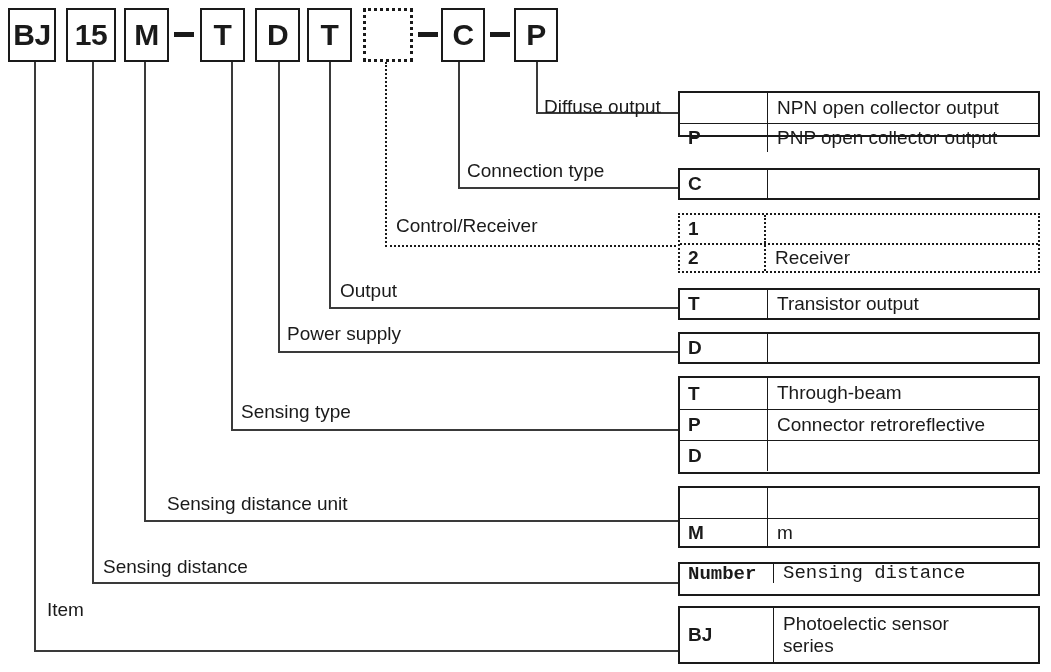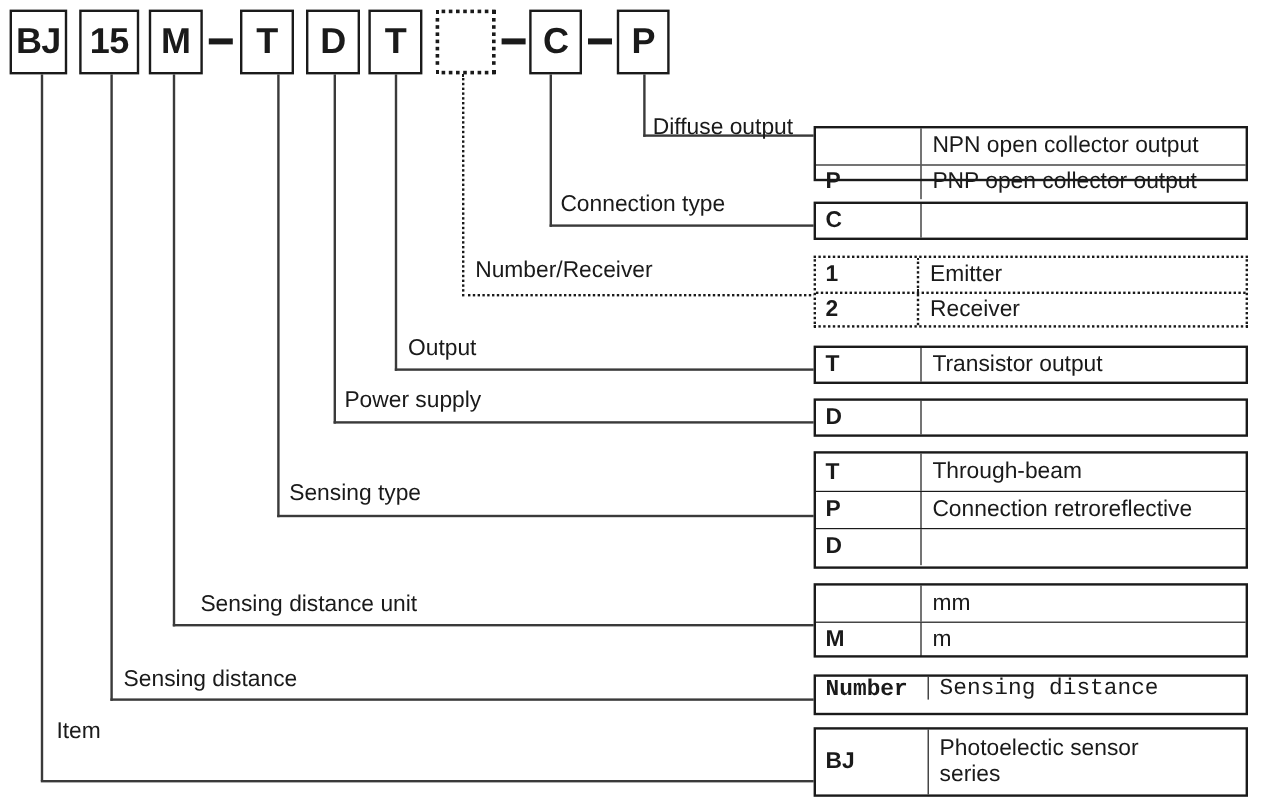--- a/index.html
+++ b/index.html
@@ -173,55 +173,54 @@
   <div class="vline" style="left:92px;  top:62px;  height:522px;"></div>
   <div class="hline" style="left:92px;  top:582px; width:588px;"></div>
 
   <div class="vline" style="left:34px;  top:62px;  height:589px;"></div>
   <div class="hline" style="left:34px;  top:650px; width:646px;"></div>
 
   <div class="leader-label" style="left:544px; top:97px;">Diffuse output</div>
 
   <div class="leader-label" style="left:467px; top:161px;">Connection type</div>
 
-  <div class="leader-label" style="left:396px; top:216px;">Number/Receiver</div>
+  <div class="leader-label" style="left:396px; top:216px;">Control/Receiver</div>
 
   <div class="leader-label" style="left:340px; top:281px;">Output</div>
 
   <div class="leader-label" style="left:287px; top:324px;">Power supply</div>
 
   <div class="leader-label" style="left:241px; top:402px;">Sensing type</div>
 
   <div class="leader-label" style="left:167px; top:494px;">Sensing distance unit</div>
 
   <div class="leader-label" style="left:103px; top:557px;">Sensing distance</div>
 
   <div class="leader-label" style="left:47px;  top:600px;">Item</div>
 
-  <div class="tgroup" style="left:678px; top:91px; width:362px; height:46px;margin-top:14px;">
+  <div class="tgroup" style="left:678px; top:91px; width:362px; height:46px;">
     <div class="trow" style="height:30px;">
       <div class="tcode" style="width:88px;"></div>
       <div class="tdesc">NPN open collector output</div>
     </div>
     <div class="trow" style="height:29px;">
       <div class="tcode" style="width:88px;">P</div>
       <div class="tdesc">PNP open collector output</div>
     </div>
   </div>
 
   <div class="tgroup" style="left:678px; top:168px; width:362px; height:32px;">
     <div class="trow" style="height:28px;">
       <div class="tcode" style="width:88px;">C</div>
     </div>
   </div>
 
   <div class="tgroup dotted" style="left:678px; top:213px; width:362px; height:60px;">
     <div class="trow" style="height:28px;">
       <div class="tcode" style="width:86px;">1</div>
-      <div class="tdesc">Emitter</div>
     </div>
     <div class="trow" style="height:28px;">
       <div class="tcode" style="width:86px;">2</div>
       <div class="tdesc">Receiver</div>
     </div>
   </div>
 
   <div class="tgroup" style="left:678px; top:288px; width:362px; height:32px;">
     <div class="trow" style="height:28px;">
       <div class="tcode" style="width:88px;">T</div>
@@ -235,31 +234,30 @@
     </div>
   </div>
 
   <div class="tgroup" style="left:678px; top:376px; width:362px; height:98px;">
     <div class="trow" style="height:31px;">
       <div class="tcode" style="width:88px;">T</div>
       <div class="tdesc">Through-beam</div>
     </div>
     <div class="trow" style="height:31px;">
       <div class="tcode" style="width:88px;">P</div>
-      <div class="tdesc">Connection retroreflective</div>
+      <div class="tdesc">Connector retroreflective</div>
     </div>
     <div class="trow" style="height:31px;">
       <div class="tcode" style="width:88px;">D</div>
     </div>
   </div>
 
   <div class="tgroup" style="left:678px; top:486px; width:362px; height:62px;">
     <div class="trow" style="height:30px;">
       <div class="tcode" style="width:88px;"></div>
-      <div class="tdesc">mm</div>
     </div>
     <div class="trow" style="height:29px;">
       <div class="tcode" style="width:88px;">M</div>
       <div class="tdesc">m</div>
     </div>
   </div>
 
   <div class="tgroup" style="left:678px; top:562px; width:362px; height:34px;">
     <div class="trow" style="height:19px;font-family:Liberation Mono, monospace;">
       <div class="tcode" style="width:94px;">Number</div>

